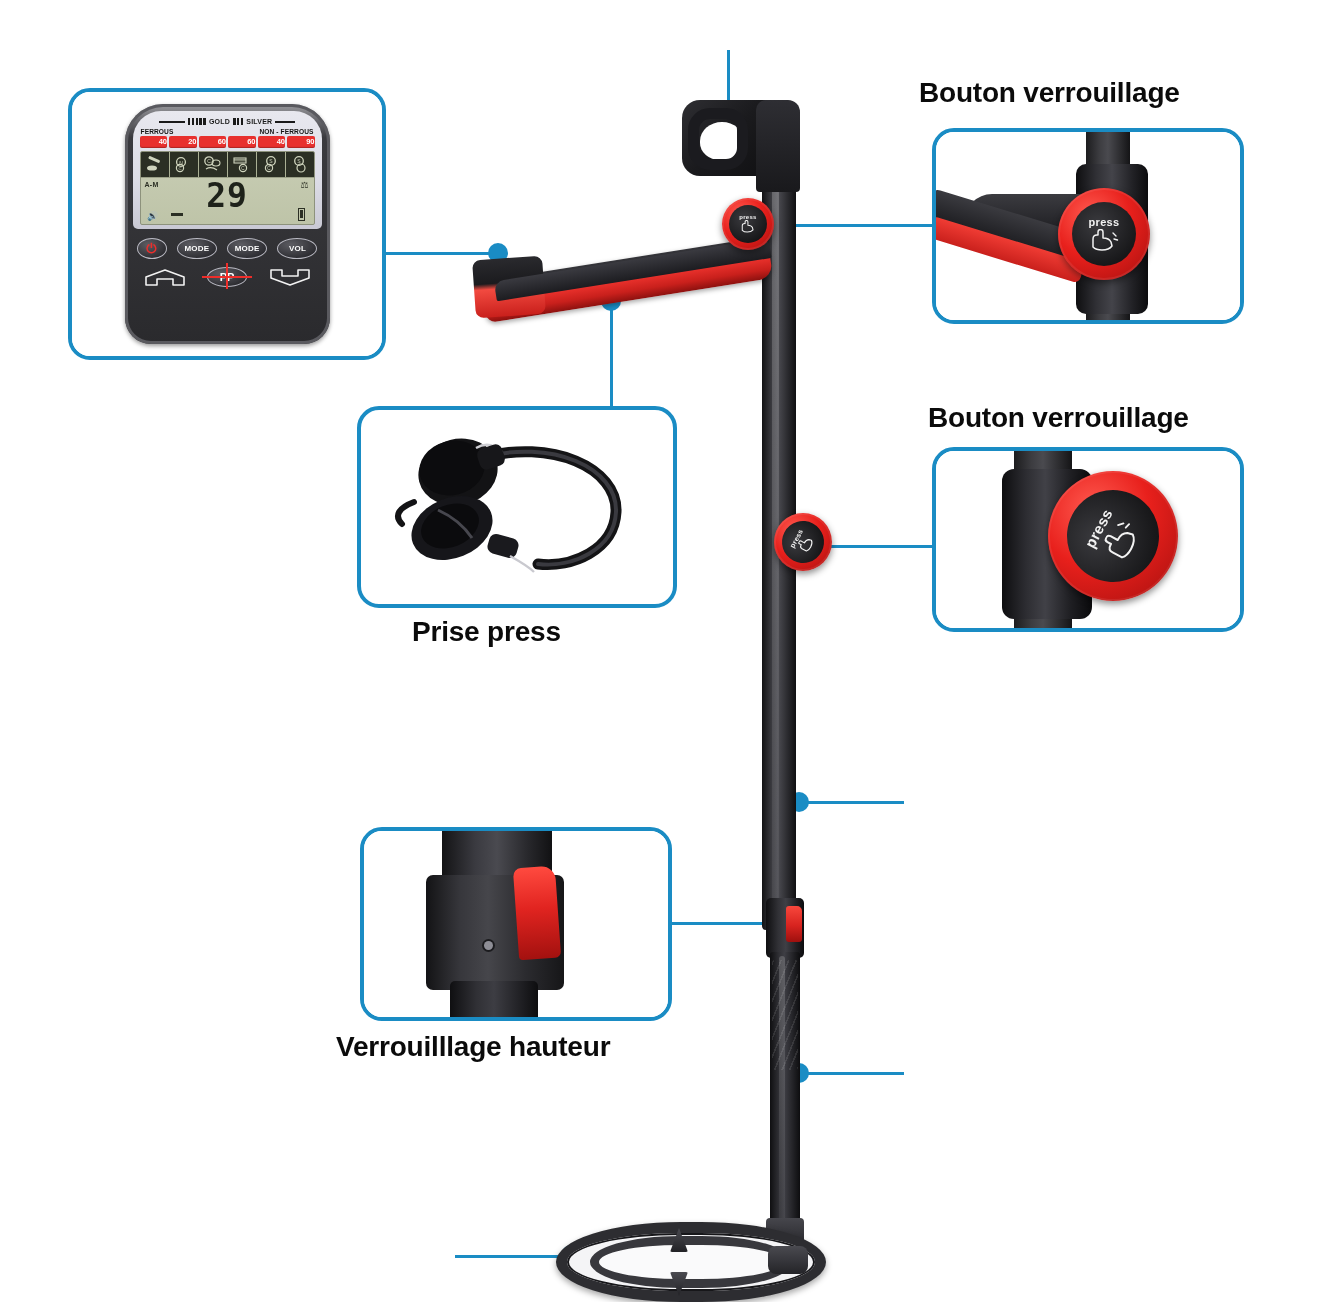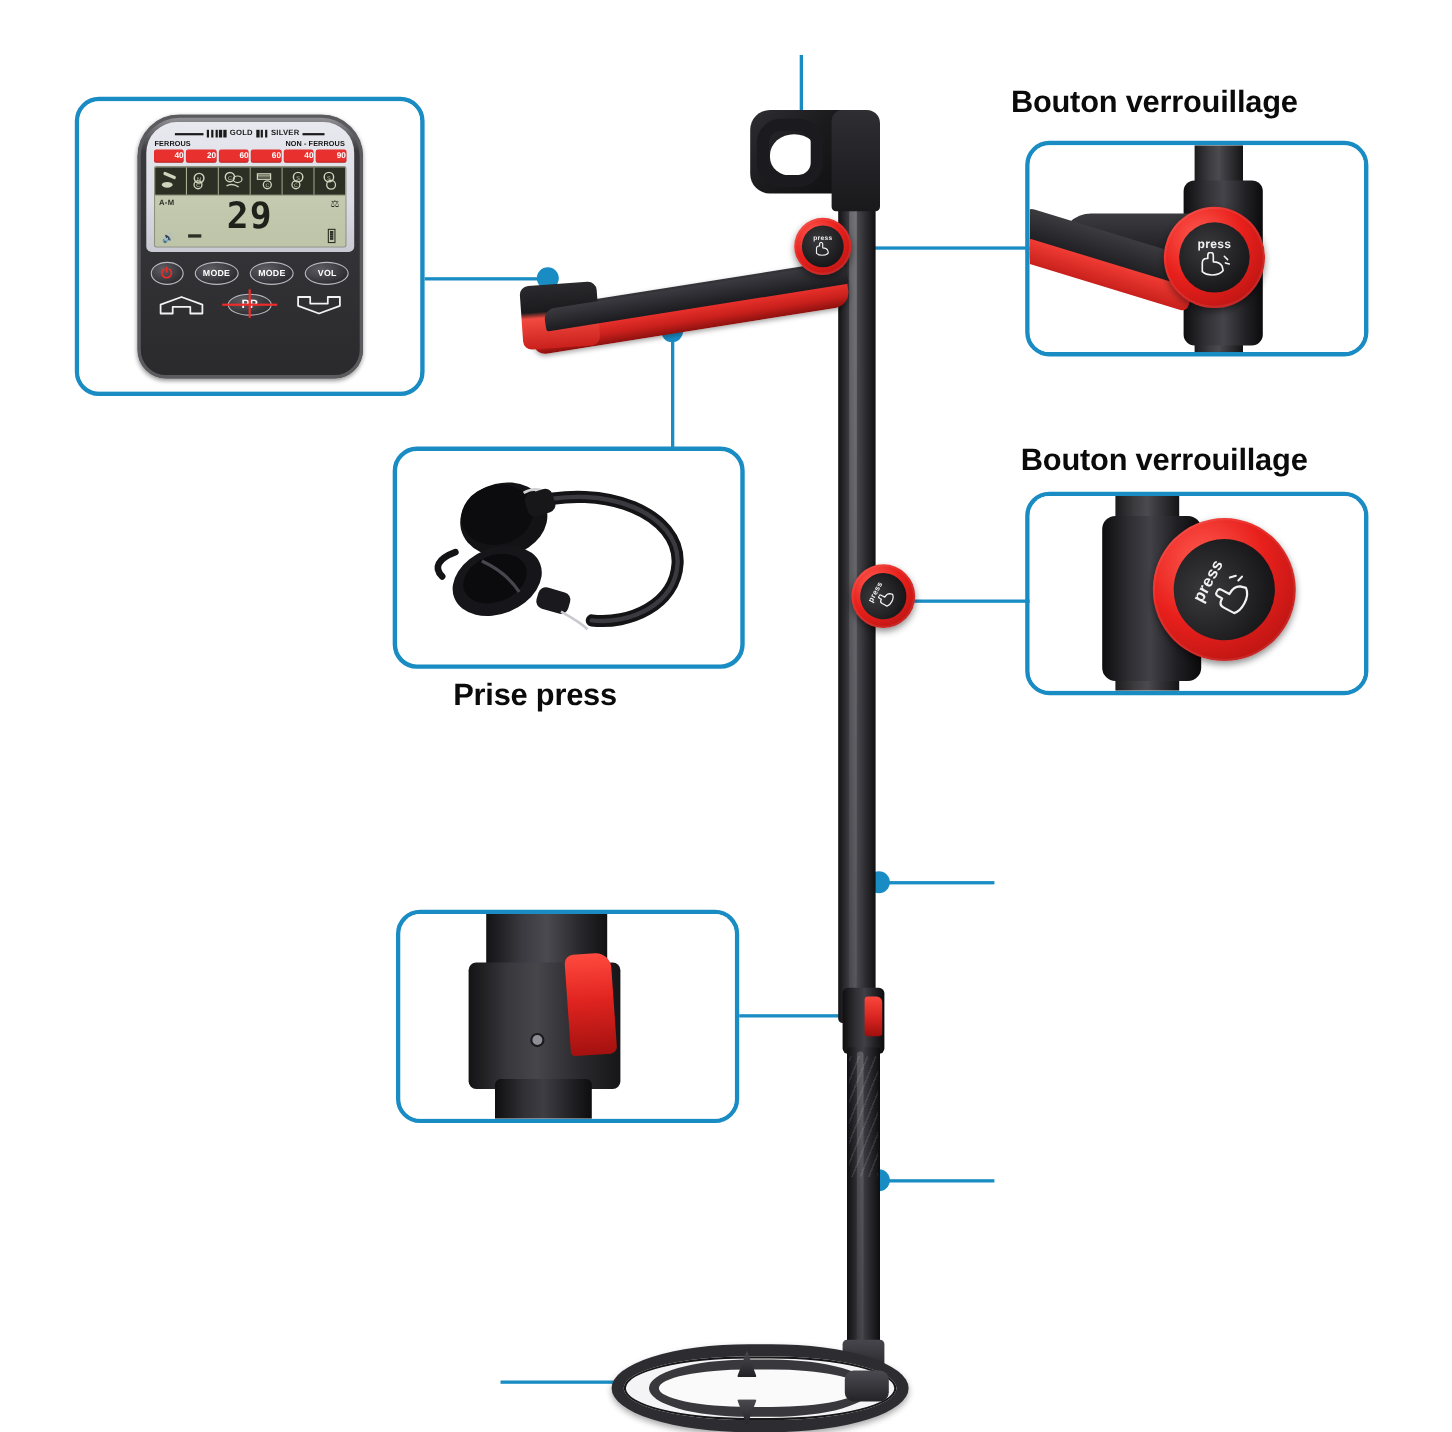--- a/index.html
+++ b/index.html
@@ -498,20 +498,21 @@
       <div class="tube-v" style="left:78px; top:-10px; width:110px; height:70px;
                   background:linear-gradient(90deg,#131315 0%,#3a3a40 30%,#4a4a50 50%,#28282c 78%,#111113 100%);"></div>
       <div class="hl-collar" style="left:62px; top:44px; width:138px; height:115px;"></div>
       <div class="hl-lever" style="left:152px; top:36px; width:42px; height:92px; transform:rotate(-4deg);"></div>
       <div class="tube-v" style="left:86px; top:150px; width:88px; height:60px;
                   background:linear-gradient(90deg,#0f0f11 0%,#303035 30%,#3d3d43 50%,#222226 78%,#0d0d0f 100%);"></div>
       <div style="position:absolute; left:120px; top:110px; width:9px; height:9px;
                   border-radius:50%; background:#8e8e96; box-shadow:0 0 0 2px #1b1b1e;"></div>
     </div>
   </div>
+  <div class="label" style="left:336px; top:1032px; font-size:28px;">Verrouilllage hauteur</div>
   <div class="line-h" style="left:672px; top:922px; width:108px;"></div>
   <div class="dot" style="left:772px; top:913px; width:20px; height:20px;"></div>
 
   <div class="prod" style="left:0; top:0; width:1320px; height:1302px;">
 
     <div class="shaft-upper" style="left:762px; top:160px; width:34px; height:770px;"></div>
     <div style="position:absolute; left:772px; top:165px; width:7px; height:760px;
                 background:linear-gradient(180deg,rgba(255,255,255,.22),rgba(255,255,255,.05));
                 border-radius:3px;"></div>
 

